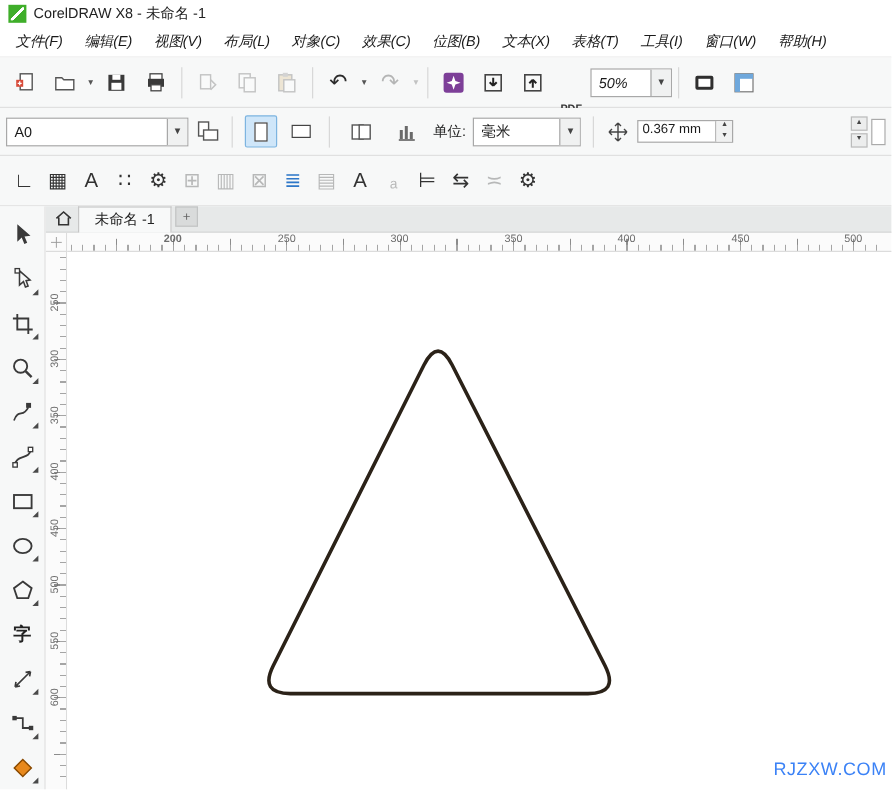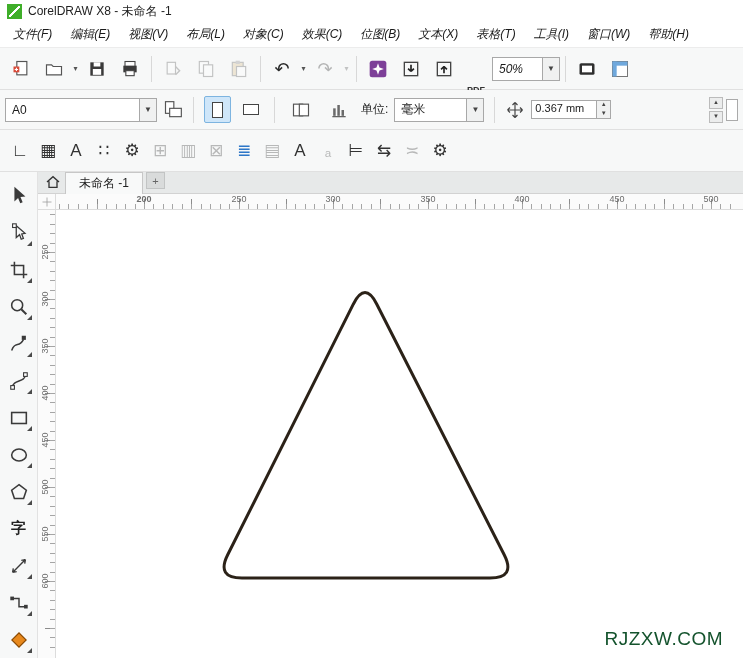--- a/index.html
+++ b/index.html
@@ -65,21 +65,21 @@
   
   .toolbox{left:0;top:172px;width:38px;height:486px;background:#f7f8f8;border-right:1px solid #e2e2e2;
            display:flex;flex-direction:column;align-items:center;padding-top:5px;}
   .tool{width:34px;height:37px;display:flex;align-items:center;justify-content:center;position:relative;flex:0 0 auto;border-radius:2px;}
   .tool svg{width:22px;height:22px;}
   .tool.flyout::after{content:"";position:absolute;right:4px;bottom:5px;width:0;height:0;
       border-bottom:5px solid #4a4a4a;border-left:5px solid transparent;}
   .texttool{font-size:15px;font-weight:bold;color:#222;}
   
   .canvas{left:56px;top:210px;width:687px;height:448px;background:#ffffff;}
-  .watermark{position:absolute;right:20px;bottom:8px;font-size:19px;color:#14532d;letter-spacing:.5px;}
+  .watermark{position:absolute;right:4px;bottom:8px;font-size:15px;color:#3b82f6;letter-spacing:.5px;}
   .cutcol{margin-left:auto;display:flex;align-items:center;gap:3px;}
   .ministeps{display:flex;flex-direction:column;gap:2px;}
   .ministeps span{width:12px;height:10px;background:#eceded;border:1px solid #bbb;font-size:6px;line-height:8px;text-align:center;color:#444;}
   .halfbox{width:10px;height:20px;border:1px solid #aaa;background:#fff;}
 </style>
 </head>
 <body>
 
 <div class="abs titlebar">
   <span class="applogo"></span>

